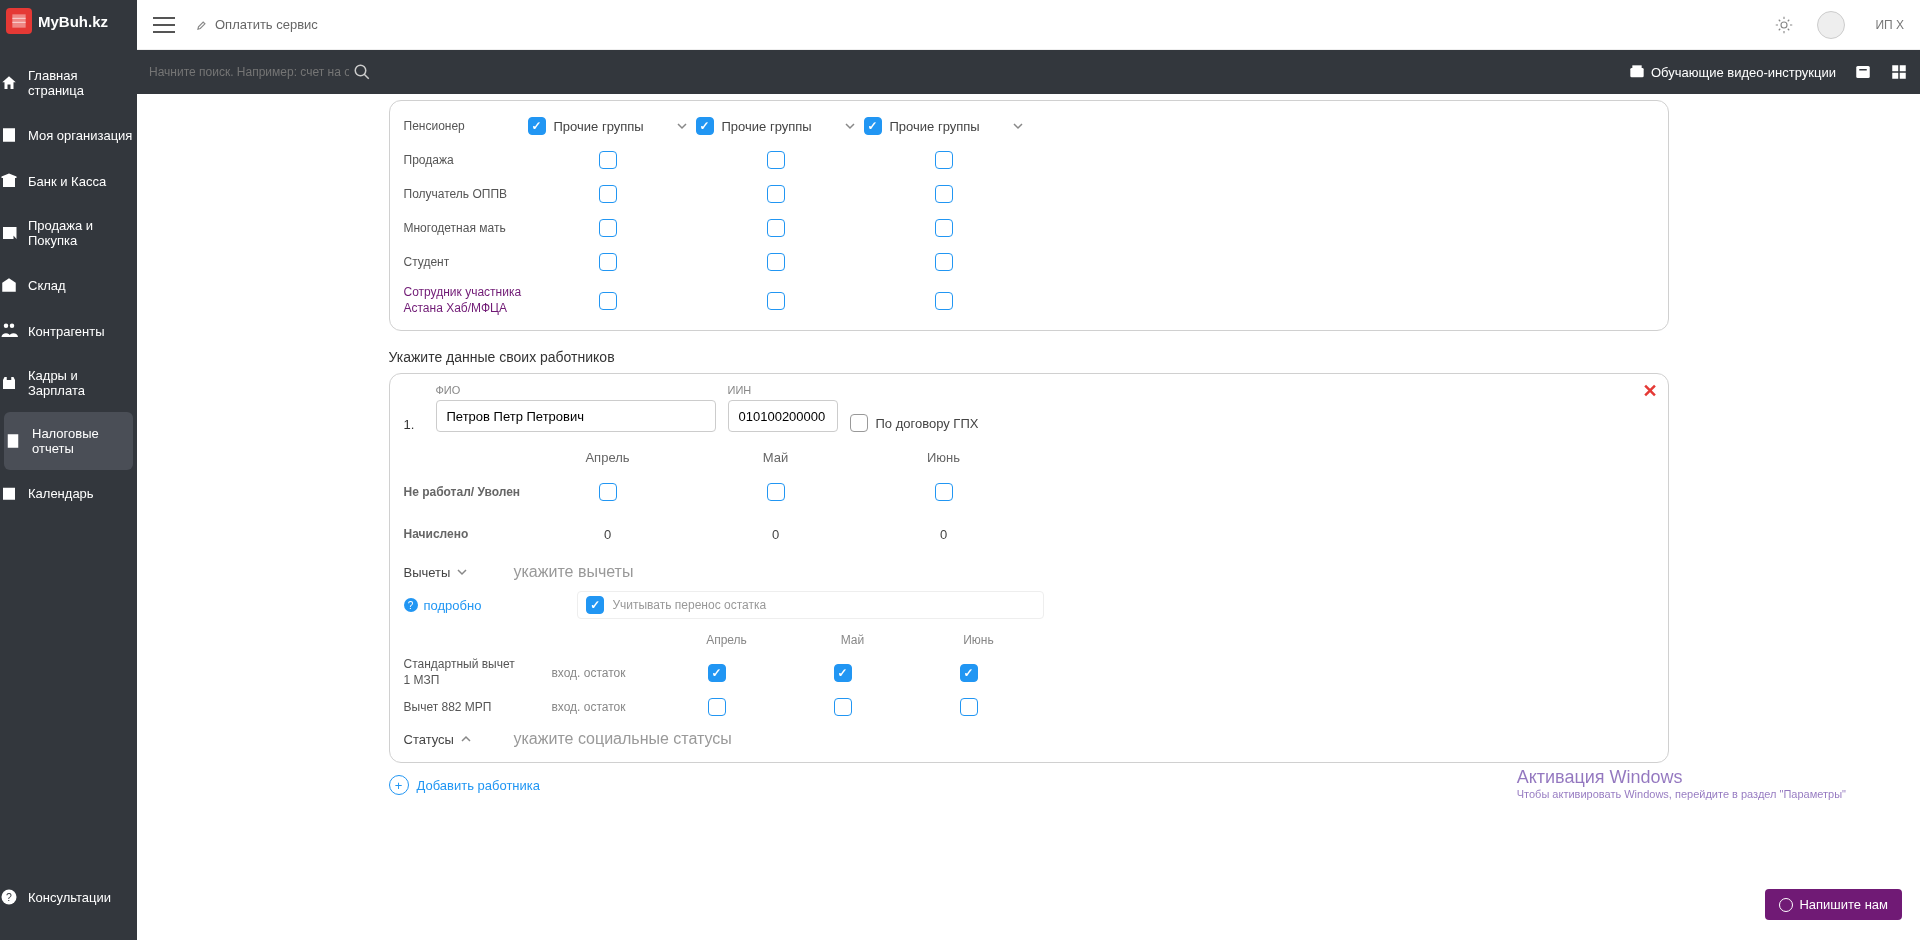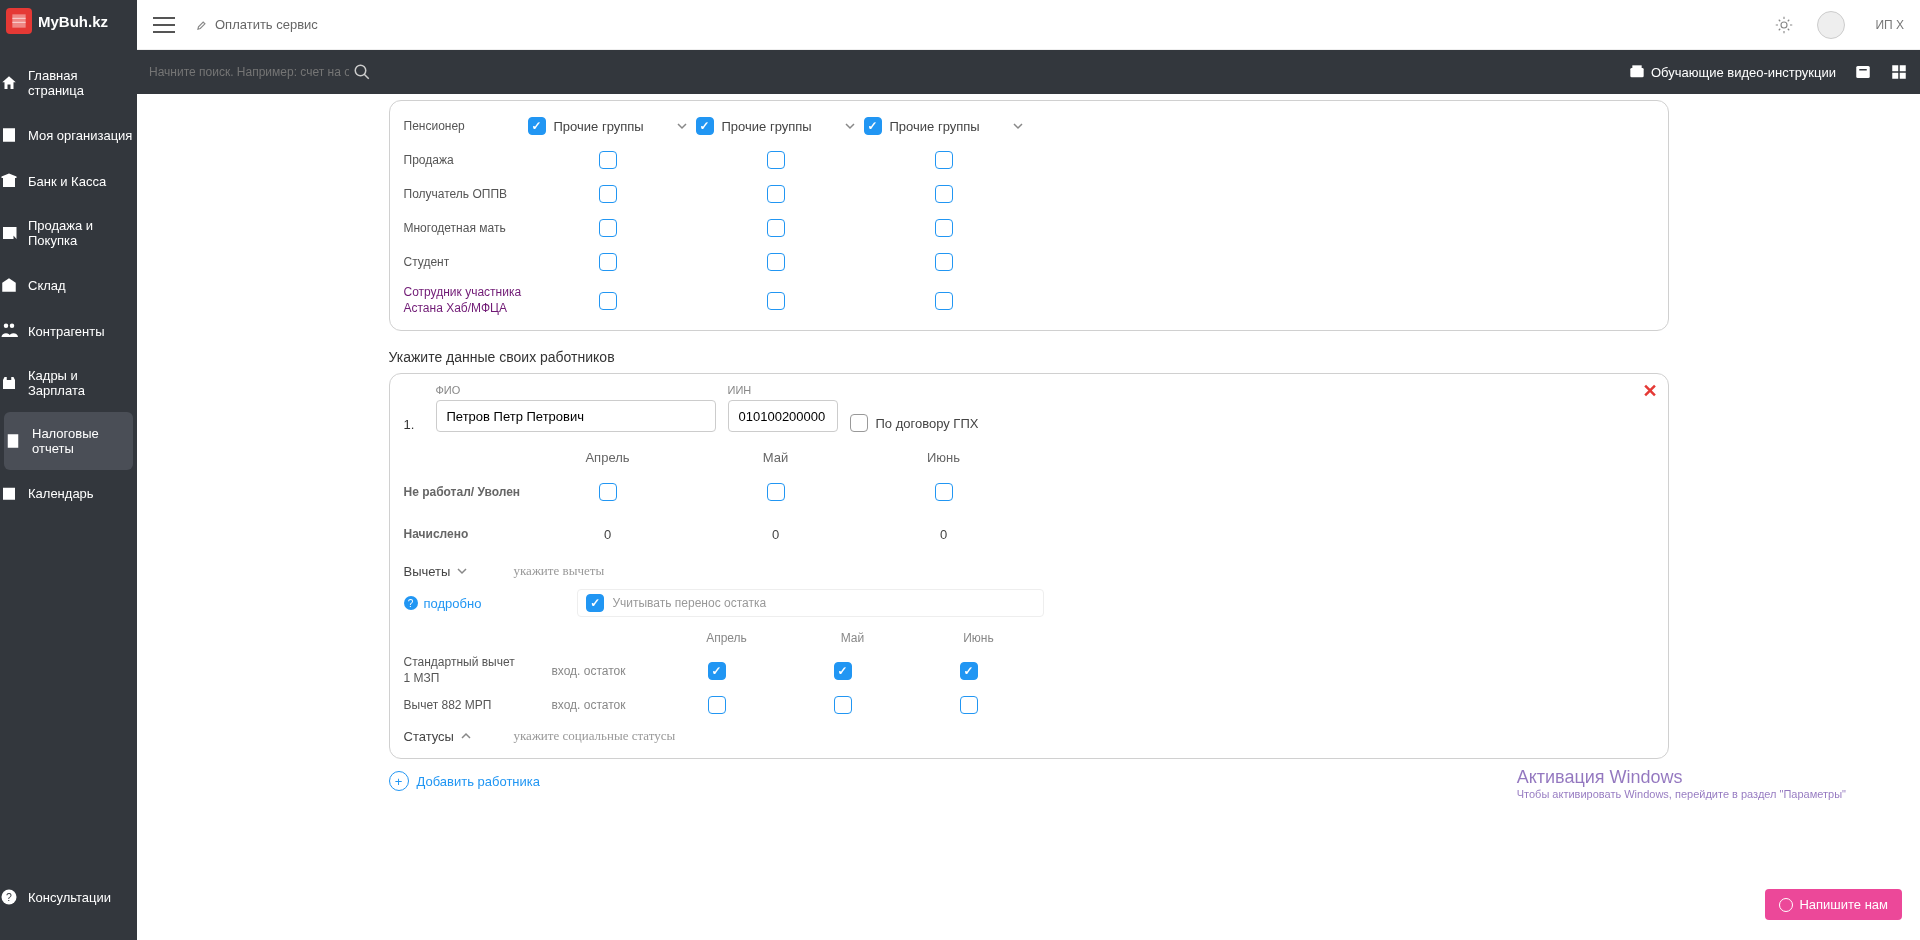--- a/index.html
+++ b/index.html
@@ -77,21 +77,21 @@
 .mcell { width: 168px; text-align: center; font-size: 13px; color: #666; }
 
 .drow { display: flex; align-items: center; margin-top: 12px; min-height: 30px; }
 .drow .rlabel { width: 120px; font-size: 12px; color: #666; font-weight: bold; }
 .dcell { width: 168px; display: flex; justify-content: center; }
 .numval { text-align: center; width: 160px; font-size: 13px; color: #444; }
 
 .expand-row { display: flex; align-items: center; margin-top: 14px; }
 .expand-label { font-size: 13px; color: #444; width: 100px; display: flex; align-items: center; }
 .expand-chev { width: 12px; height: 12px; fill: #888; margin-left: 6px; }
-.expand-hint { font-size: 13px; color: #999; margin-left: 10px; font-family: Liberation Serif, serif; }
+.expand-hint { font-size: 16px; color: #999; margin-left: 10px; }
 
 .detail-row { display: flex; align-items: center; margin-top: 10px; width: 640px; }
 .info-circle { width: 14px; height: 14px; border-radius: 50%; background: #2196f3; color: #fff; font-size: 10px; display: inline-flex; align-items: center; justify-content: center; margin-right: 6px; }
 .detail-link { font-size: 13px; color: #2196f3; cursor: pointer; }
 .carry-check { display: flex; align-items: center; margin-left: 96px; border: 1px solid #eee; border-radius: 4px; padding: 4px 8px; flex: 1; }
 .carry-label { margin-left: 8px; font-size: 12px; color: #999; }
 
 .deduct-months { display: flex; margin-top: 14px; margin-left: 130px; }
 .dmc { width: 126px; text-align: center; font-size: 12px; color: #888; }
 
@@ -104,21 +104,21 @@
 .add-worker { display: flex; align-items: center; margin-top: 12px; cursor: pointer; }
 .plus-circle { width: 20px; height: 20px; border: 1.5px solid #2196f3; border-radius: 50%; display: flex; align-items: center; justify-content: center; color: #2196f3; margin-right: 8px; }
 .add-text { color: #2196f3; font-size: 13px; }
 
 
 .watermark { position: absolute; right: 74px; bottom: 140px; color: #4c1d95; opacity: 0.6; }
 .wm-title { font-size: 18px; }
 .wm-sub { font-size: 11px; }
 
 
-.chat-btn { position: fixed; right: 18px; bottom: 20px; background: #ec4899; color: #fff; padding: 8px 14px; border-radius: 4px; font-size: 13px; display: flex; align-items: center; cursor: pointer; }
+.chat-btn { position: fixed; right: 18px; bottom: 20px; background: #701a75; color: #fff; padding: 8px 14px; border-radius: 4px; font-size: 13px; display: flex; align-items: center; cursor: pointer; }
 .chat-icon { width: 14px; height: 14px; margin-right: 6px; border: 1.5px solid #fff; border-radius: 50%; }
 </style>
 </head>
 <body>
 
 <div class="app">
 
   <div class="sidebar">
     <div class="logo-area">
       <div class="logo-box">

